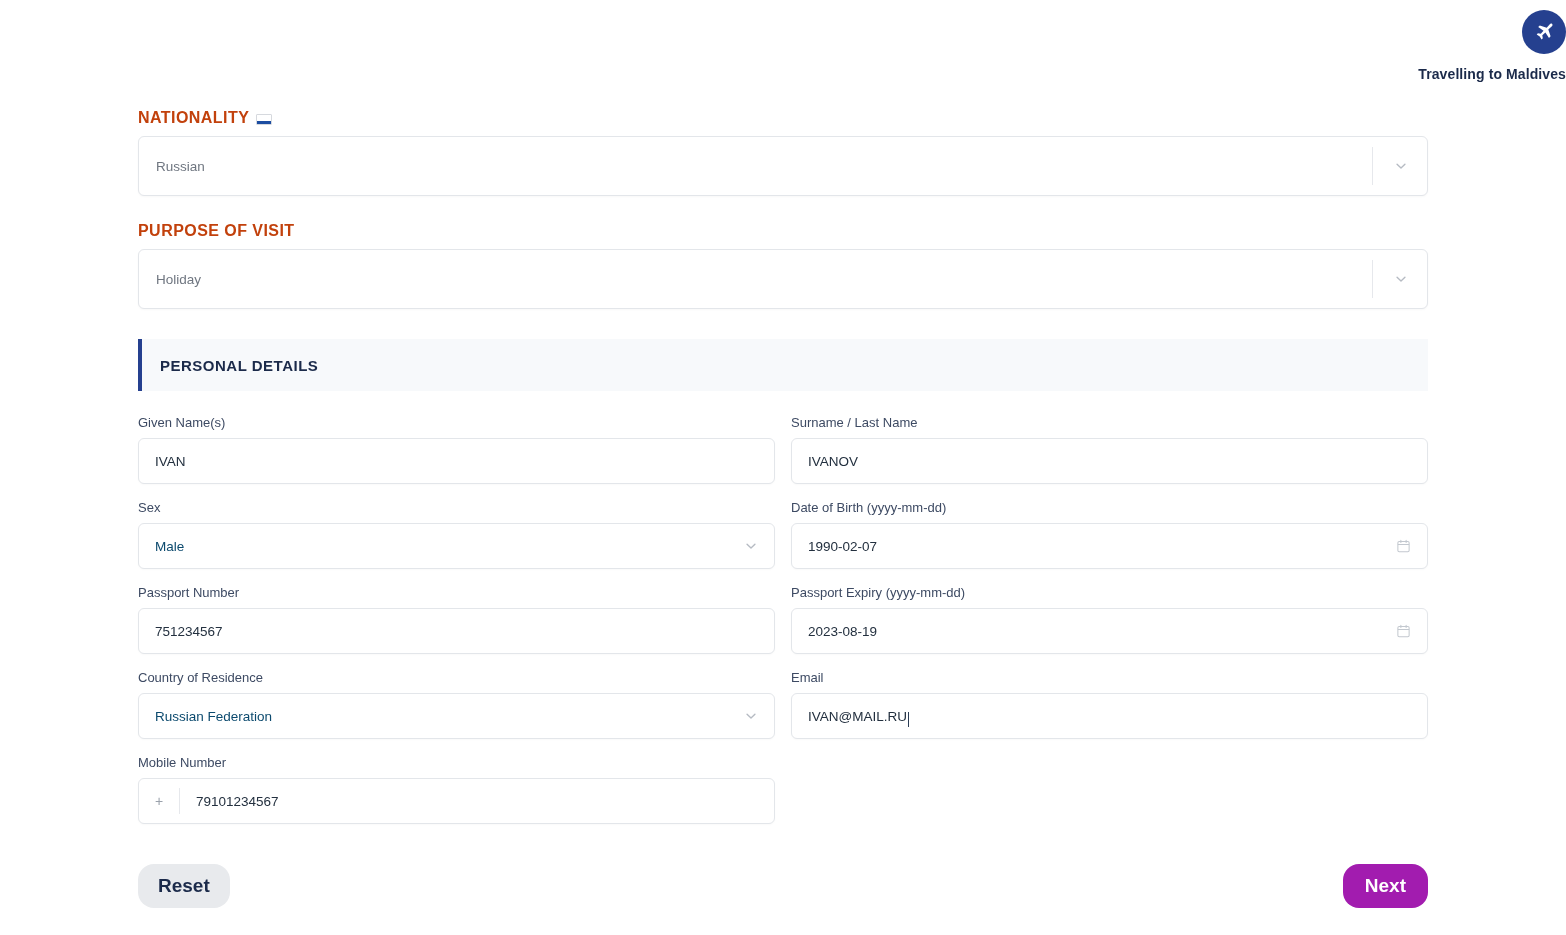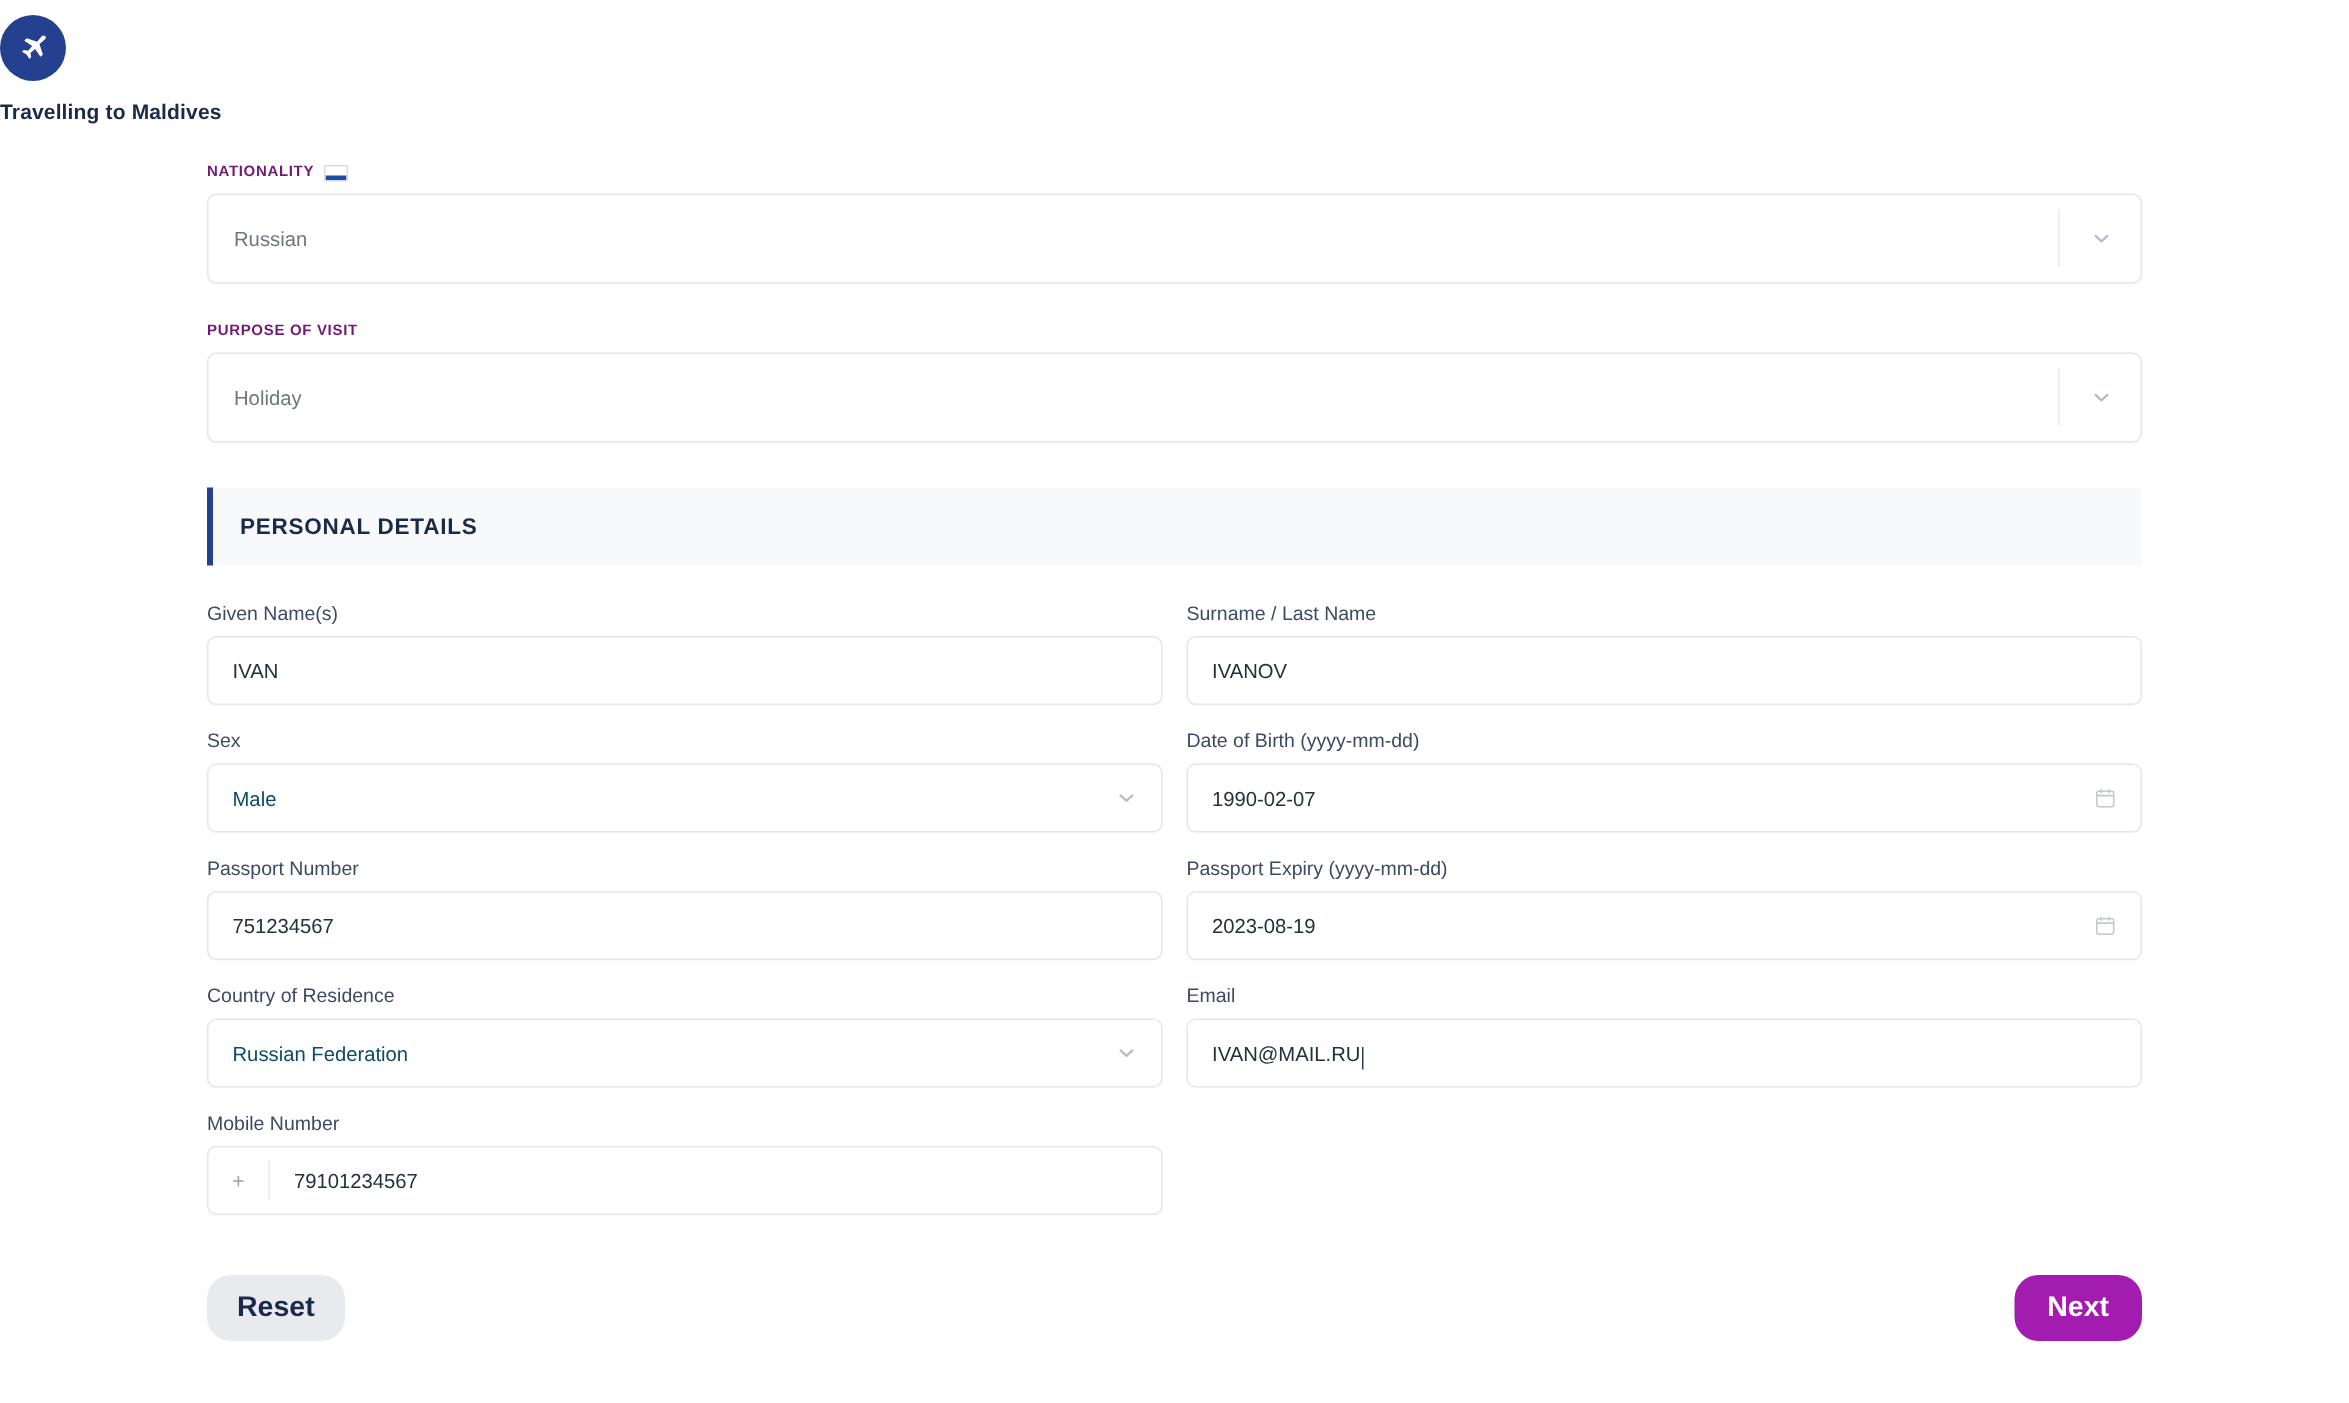--- a/index.html
+++ b/index.html
@@ -18,21 +18,21 @@
     width: 1566px;
     height: 935px;
     background: #ffffff;
   }
 
   
   .header {
     padding-top: 10px;
     display: flex;
     flex-direction: column;
-    align-items: flex-start;
+    align-items: flex-end;
   }
   .logo-circle {
     width: 44px;
     height: 44px;
     border-radius: 50%;
     background: #25408f;
     display: flex;
     align-items: center;
     justify-content: center;
   }
@@ -46,24 +46,24 @@
   }
 
   
   .form-wrap {
     width: 1290px;
     margin: 0 auto;
     padding-top: 27px;
   }
 
   .block-label {
-    font-size: 10px;
+    font-size: 16px;
     font-weight: bold;
     letter-spacing: 0.45px;
-    color: #701a75;
+    color: #c2410c;
     display: flex;
     align-items: center;
     gap: 7px;
     margin-bottom: 9px;
   }
 
   .flag {
     display: inline-block;
     width: 16px;
     height: 11px;

